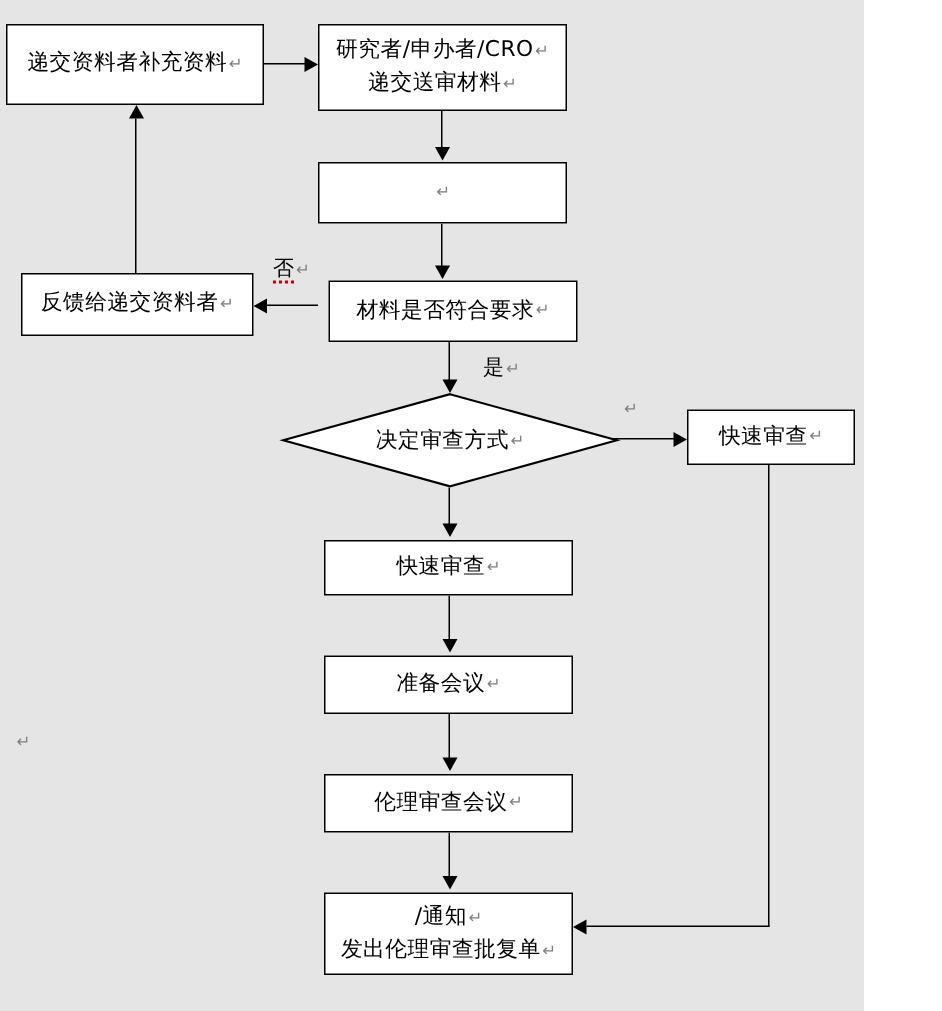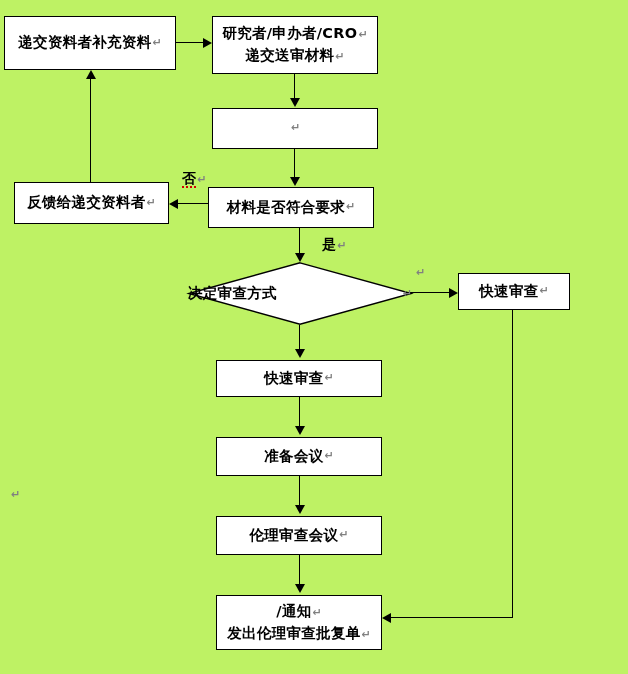--- a/index.html
+++ b/index.html
@@ -5,25 +5,24 @@
   html, body {
     margin: 0;
     padding: 0;
     background: #ffffff;
   }
   body {
     font-family: "DejaVu Sans", "Liberation Sans", sans-serif;
   }
   #canvas {
     position: relative;
-    width: 628px;
+    width: 576px;
     height: 674px;
-    background: #bef264;
+    background: #e5e5e5;
     overflow: hidden;
-    font-weight: bold;
   }
   .node {
     position: absolute;
     box-sizing: border-box;
     border: 1px solid #000000;
     background: #ffffff;
     display: flex;
     align-items: center;
     justify-content: center;
     text-align: center;
@@ -55,21 +54,21 @@
     overflow: visible;
   }
   .diamond-label {
     position: absolute;
     left: 0;
     top: 0;
     width: 100%;
     height: 100%;
     display: flex;
     align-items: center;
-    justify-content: space-between;
+    justify-content: center;
     font-size: 14.5px;
     color: #000000;
     letter-spacing: 0.3px;
   }
   .edge {
     position: absolute;
     background: #000000;
     z-index: 1;
   }
   .edge.v { width: 1.4px; }
@@ -171,21 +170,21 @@
     <div>
       <div><span>研究者/申办者/CRO</span><span class="pilcrow">↵</span></div>
       <div><span>递交送审材料</span><span class="pilcrow">↵</span></div>
     </div>
   </div>
 
   <div class="node" style="left:212px; top:108px; width:166px; height:41px;">
       <span class="pilcrow">↵</span>
   </div>
 
-  <div class="node" style="left:208px; top:187px; width:166px; height:41px;">
+  <div class="node" style="left:219px; top:187px; width:166px; height:41px;">
     <span class="txt">材料是否符合要求</span>
       <span class="pilcrow">↵</span>
   </div>
 
   <div class="node" style="left:14px; top:182px; width:155px; height:42px;">
     <span class="txt">反馈给递交资料者</span>
       <span class="pilcrow">↵</span>
   </div>
 
   <div class="diamond-wrap" style="left:188px; top:262px; width:224px; height:63px;">

